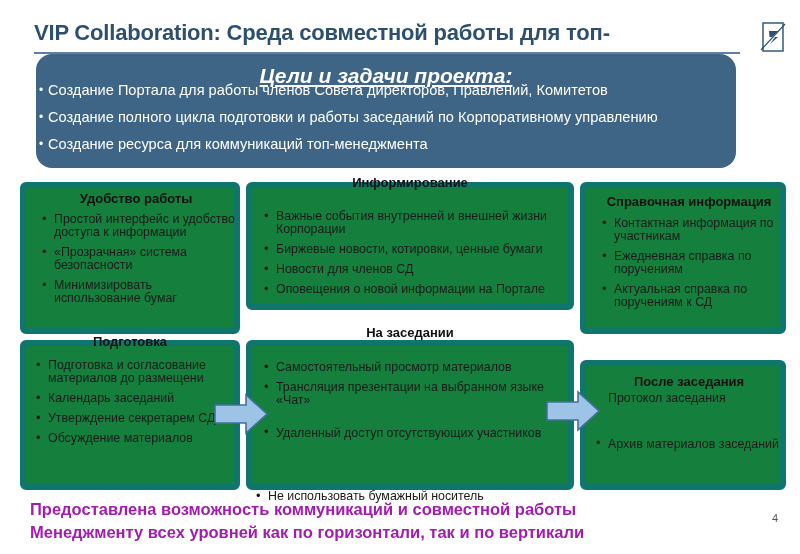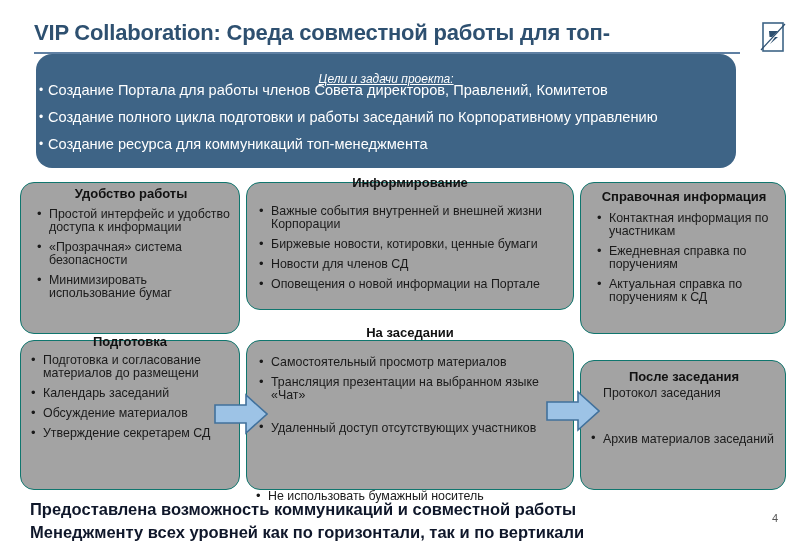--- a/index.html
+++ b/index.html
@@ -60,26 +60,26 @@
     width: 700px;
     height: 114px;
     background: #3e6486;
     border-radius: 16px;
     color: #ffffff;
     overflow: hidden;
   }
   #banner-title {
     position: absolute;
     left: 0;
-    top: 18px;
+    top: 10px;
     width: 100%;
     text-align: center;
-    font-size: 12px;
+    font-size: 21px;
     font-style: italic;
-    font-weight: normal;
+    font-weight: bold;
     text-decoration: underline;
     color: #ffffff;
   }
   .banner-bullets {
     position: absolute;
     left: 0px;
     top: 22px;
     width: 700px;
     margin: 4px;
     padding: 0;
@@ -96,23 +96,23 @@
     content: "\2022";
     position: absolute;
     left: -1px;
     top: 0;
     font-size: 12px;
   }
 
   
   .card {
     position: absolute;
-    background: #a3a3a3;
-    border: 1px solid #0f766e;
-    border-radius: 14px;
+    background: #15803d;
+    border: 6px solid #0f766e;
+    border-radius: 6px;
     box-sizing: border-box;
   }
   .card-title {
     position: absolute;
     text-align: center;
     font-size: 13px;
     font-weight: bold;
     color: #111111;
     white-space: nowrap;
     z-index: 5;
@@ -191,21 +191,21 @@
 
   
   #footer {
     position: absolute;
     left: 30px;
     top: 498px;
     width: 700px;
     font-size: 16.5px;
     font-weight: bold;
     line-height: 23px;
-    color: #0f172a;
+    color: #a21caf;
   }
   #page-number {
     position: absolute;
     left: 772px;
     top: 512px;
     font-size: 11px;
     color: #555555;
   }
 </style>
 </head>
@@ -260,22 +260,22 @@
       <li>Контактная информация по участникам</li>
       <li>Ежедневная справка по поручениям</li>
       <li>Актуальная справка по поручениям к СД</li>
     </ul>
   </div>
 
   <div class="card" id="card-preparation">
     <ul class="bullets">
       <li>Подготовка и согласование материалов до размещени</li>
       <li>Календарь заседаний</li>
+      <li>Утверждение секретарем СД</li>
       <li>Обсуждение материалов</li>
-      <li>Утверждение секретарем СД</li>
     </ul>
   </div>
   <div class="card-title" style="left:20px; top:334px; width:220px;">Подготовка</div>
 
   <div class="card" id="card-meeting">
     <ul class="bullets">
       <li>Самостоятельный просмотр материалов</li>
       <li style="margin-bottom:14px;">Трансляция презентации на выбранном языке «Чат»</li>
       <li style="line-height:24px;">Удаленный доступ отсутствующих участников</li>
     </ul>

